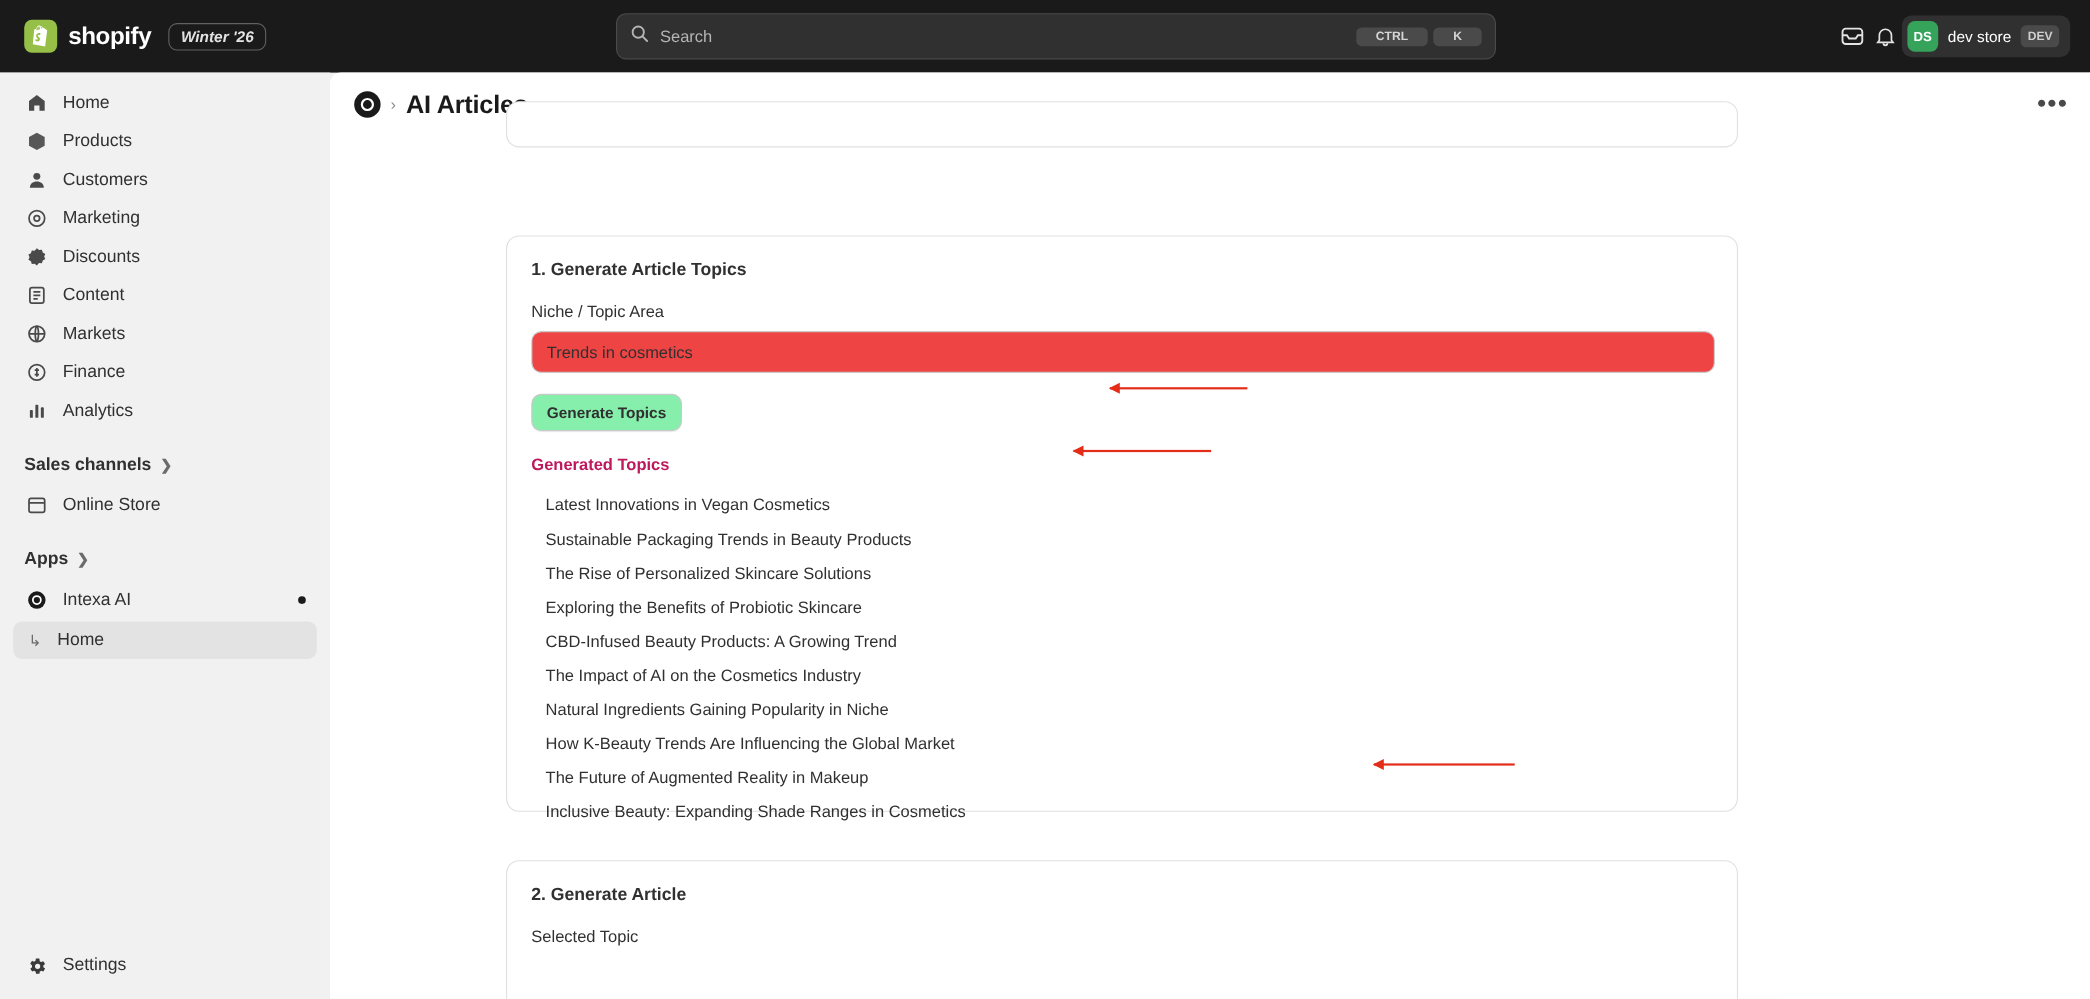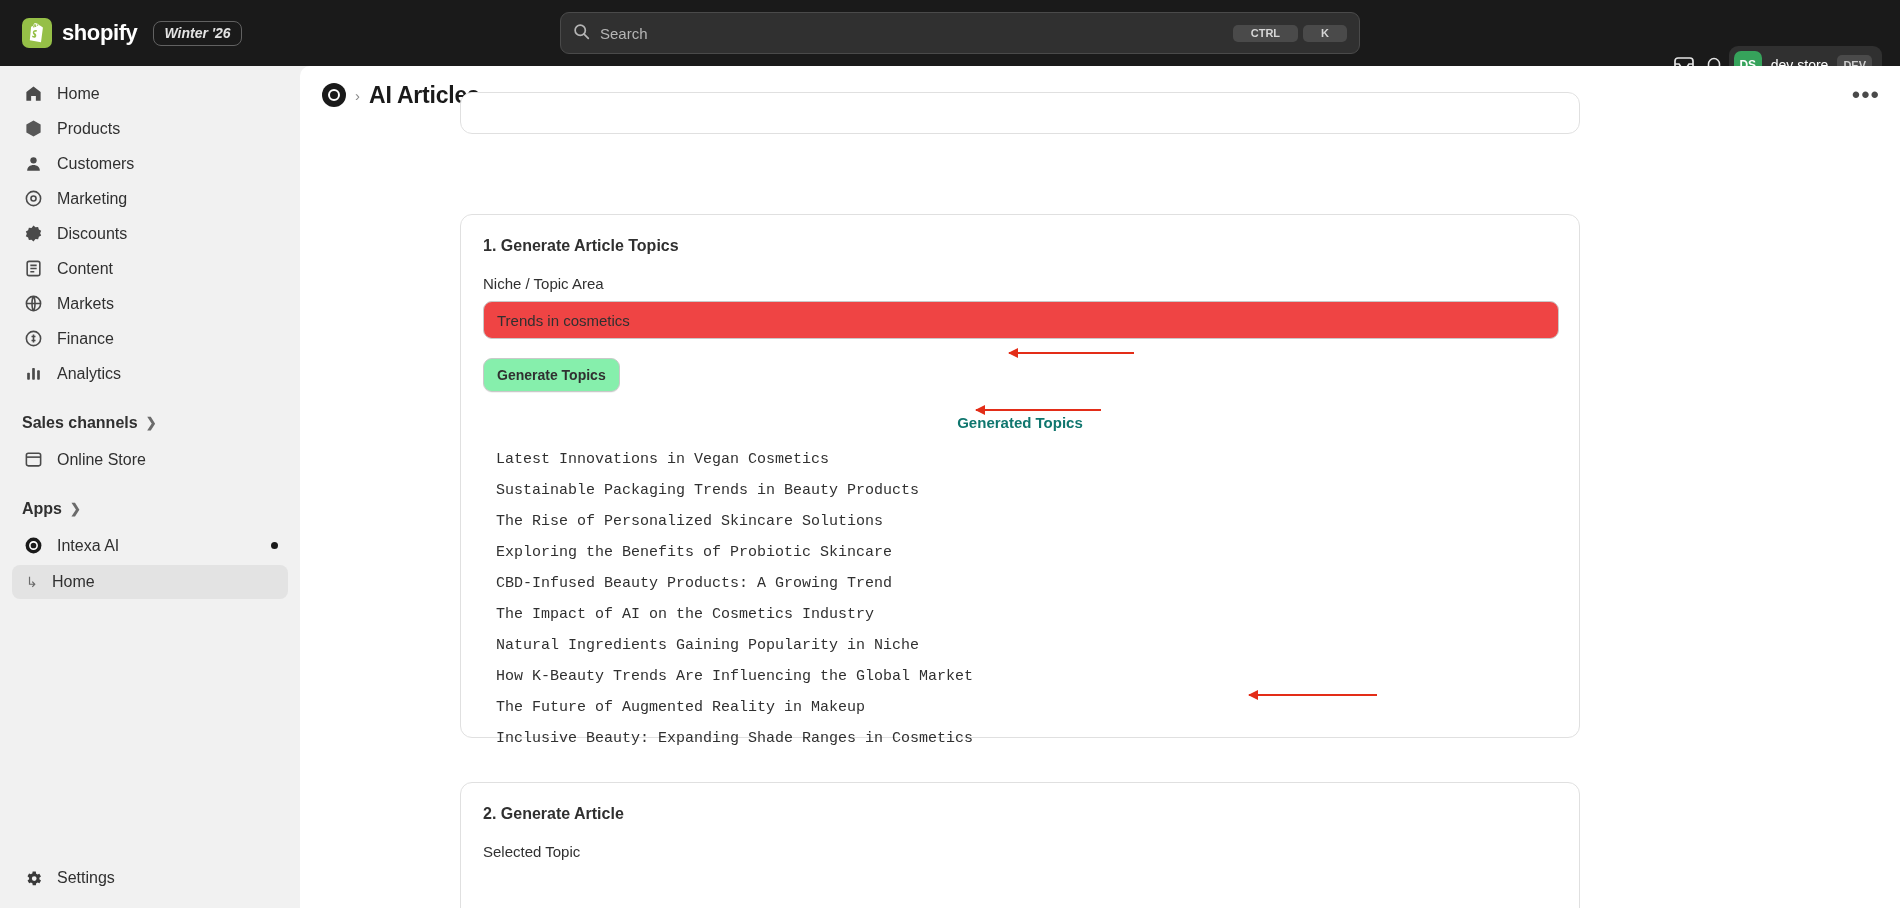--- a/index.html
+++ b/index.html
@@ -40,21 +40,21 @@
   .search-box .ph { color: #b5b5b5; font-size: 15px; flex: 1; }
   .kbd-group { display: flex; gap: 5px; }
   .kbd {
     background: #4a4a4a; color: #d6d6d6; font-size: 11px; font-weight: 600;
     border-radius: 5px; padding: 3px 18px; line-height: 1;
     display: inline-flex; align-items: center; justify-content: center;
     min-width: 22px;
   }
   .topright {
     position: absolute; right: 8px; top: 0; height: 66px;
-    display: flex; align-items: center; padding-right: 10px; margin-top: 32px;
+    display: flex; align-items: center; padding-right: 10px;
   }
   .ticon { color: #e3e3e3; display: flex; align-items: center; justify-content: center; width: 30px; height: 30px; }
   .store-pill {
     display: flex; align-items: center; gap: 9px;
     background: #303030; border-radius: 9px; padding: 5px 10px 5px 5px;
   }
   .avatar {
     width: 28px; height: 28px; border-radius: 7px; background: #36a35b;
     color: #ffffff; font-size: 12px; font-weight: bold;
     display: flex; align-items: center; justify-content: center;
@@ -131,22 +131,22 @@
     border: 1px solid #c9c9c9; border-radius: 9px;
     display: flex; align-items: center; padding: 0 13px;
     font-size: 15px; color: #303030; background: #ef4444;
   }
   .btn {
     margin-top: 19px; height: 34px; display: inline-flex; align-items: center;
     padding: 0 13px; border: 1px solid #c9c9c9; border-radius: 9px;
     background: #86efac; font-size: 14px; font-weight: 600; color: #303030;
     box-shadow: 0 1px 0 rgba(0,0,0,0.05);
   }
-  .sub-h { margin-top: 22px; font-size: 15px; font-weight: 700; color: #0f766e; text-align: center; }
-  .topic-list { margin-top: 13px; font-family: Liberation Mono, monospace; }
+  .sub-h { margin-top: 22px; font-size: 15px; font-weight: 700; color: #be185d; }
+  .topic-list { margin-top: 13px; }
   .topic {
     font-size: 15px; color: #303030; padding: 7px 0 7px 13px;
   }
   
   .arrow { position: absolute; height: 2px; background: #e32d18; }
   .arrow::before {
     content: ""; position: absolute; left: -1px; top: -4px;
     border-top: 5px solid transparent; border-bottom: 5px solid transparent;
     border-right: 10px solid #e32d18;
   }

